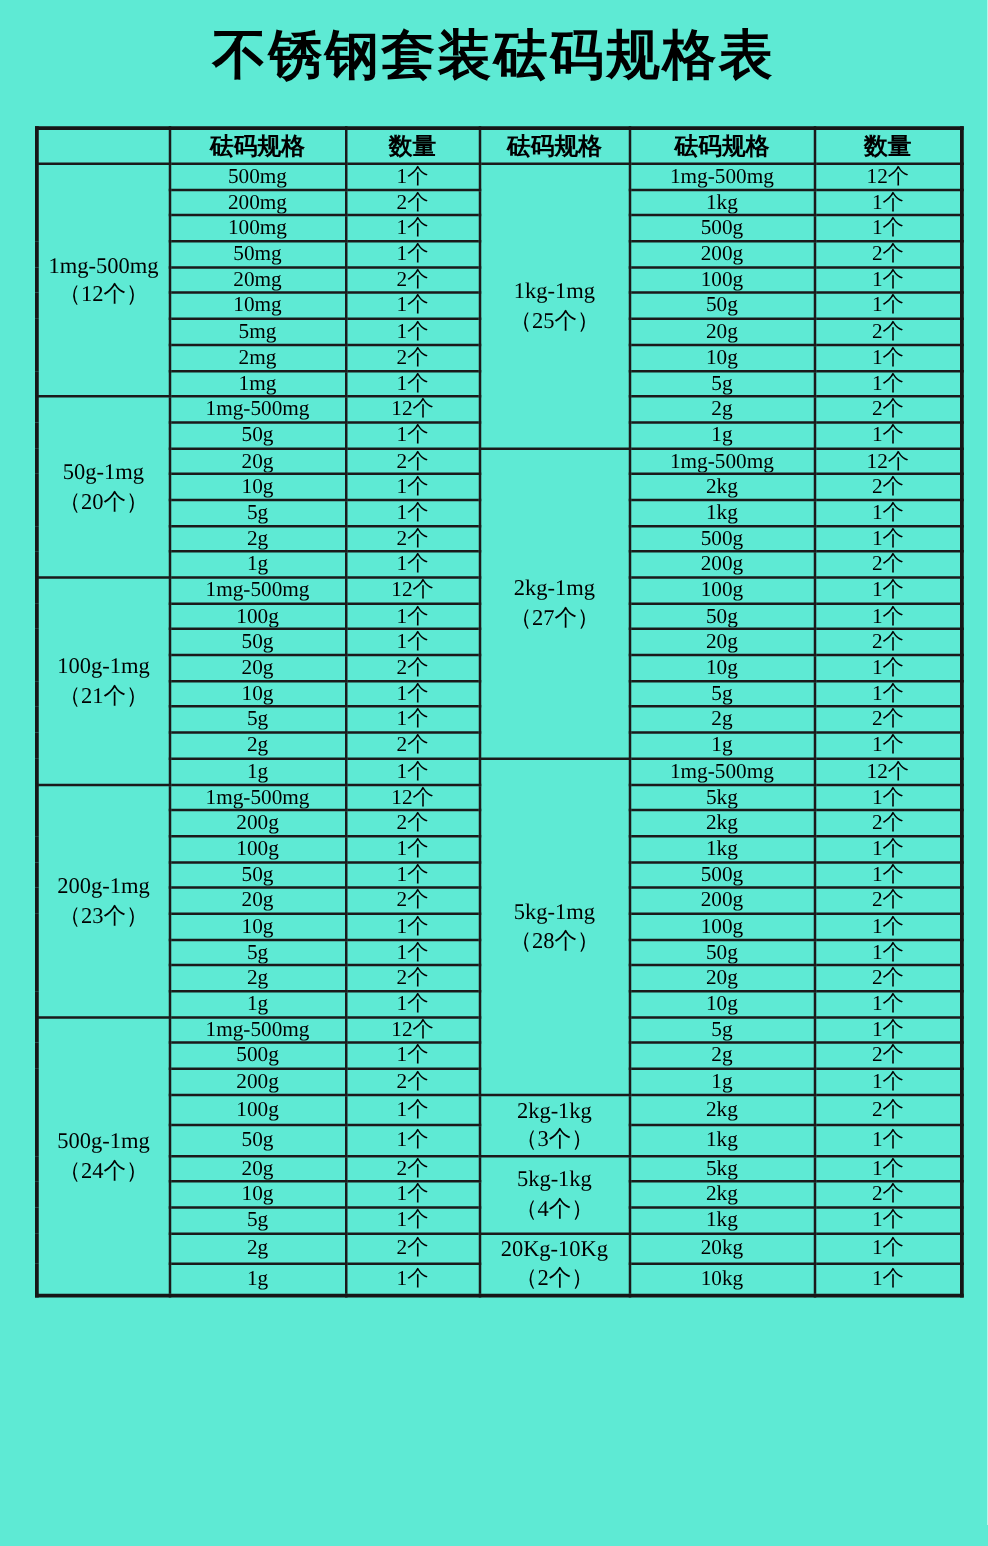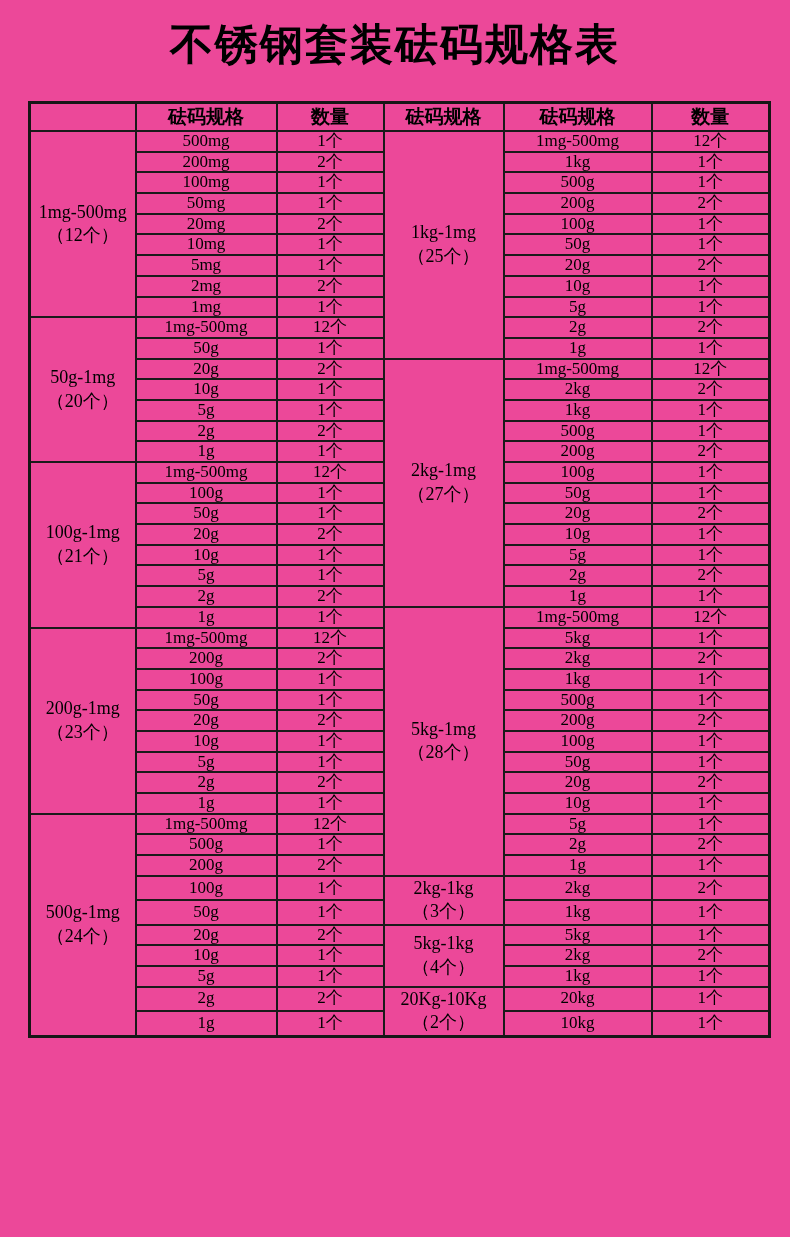--- a/index.html
+++ b/index.html
@@ -9,21 +9,21 @@
     width: 790px;
     height: 1237px;
     background: #ffffff;
     position: relative;
     font-family: "Liberation Sans", sans-serif;
   }
   .page {
     position: relative;
     width: 790px;
     height: 1237px;
-    background: #ec4899;
+    background: #5eead4;
     overflow: hidden;
   }
   .title {
     margin: 0;
     padding-top: 16px;
     text-align: center;
     font-size: 43px;
     line-height: 56px;
     font-weight: 700;
     letter-spacing: 2px;

